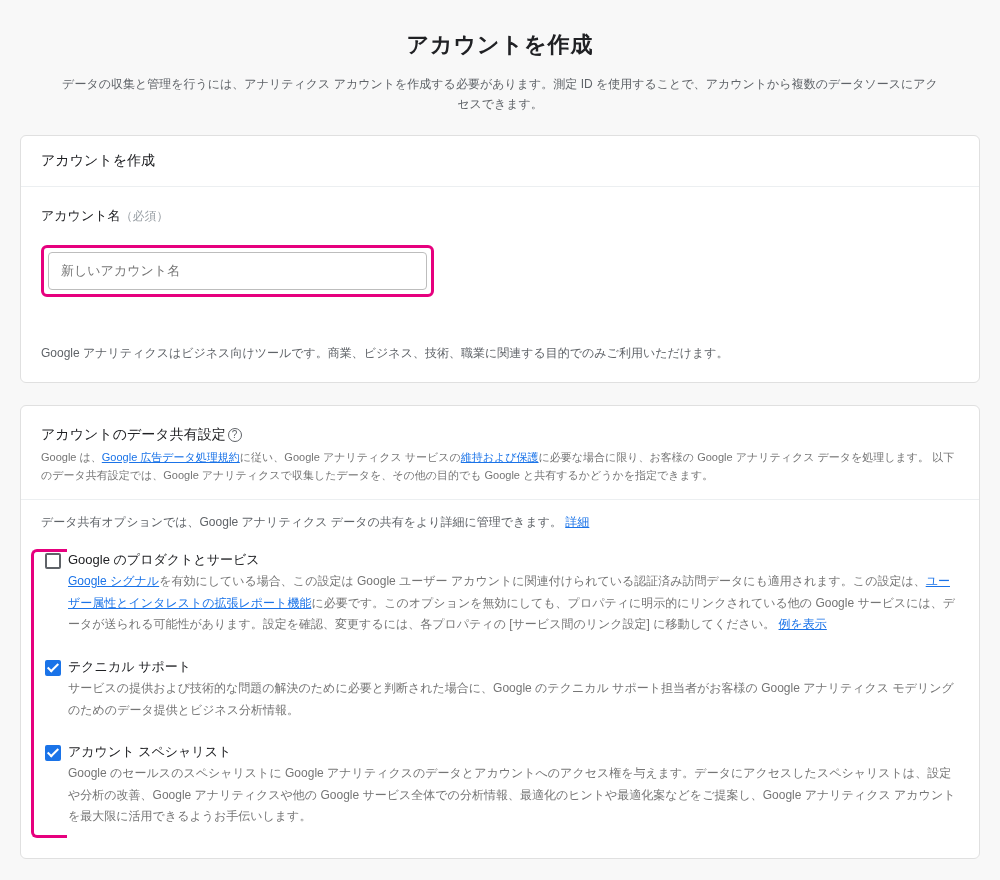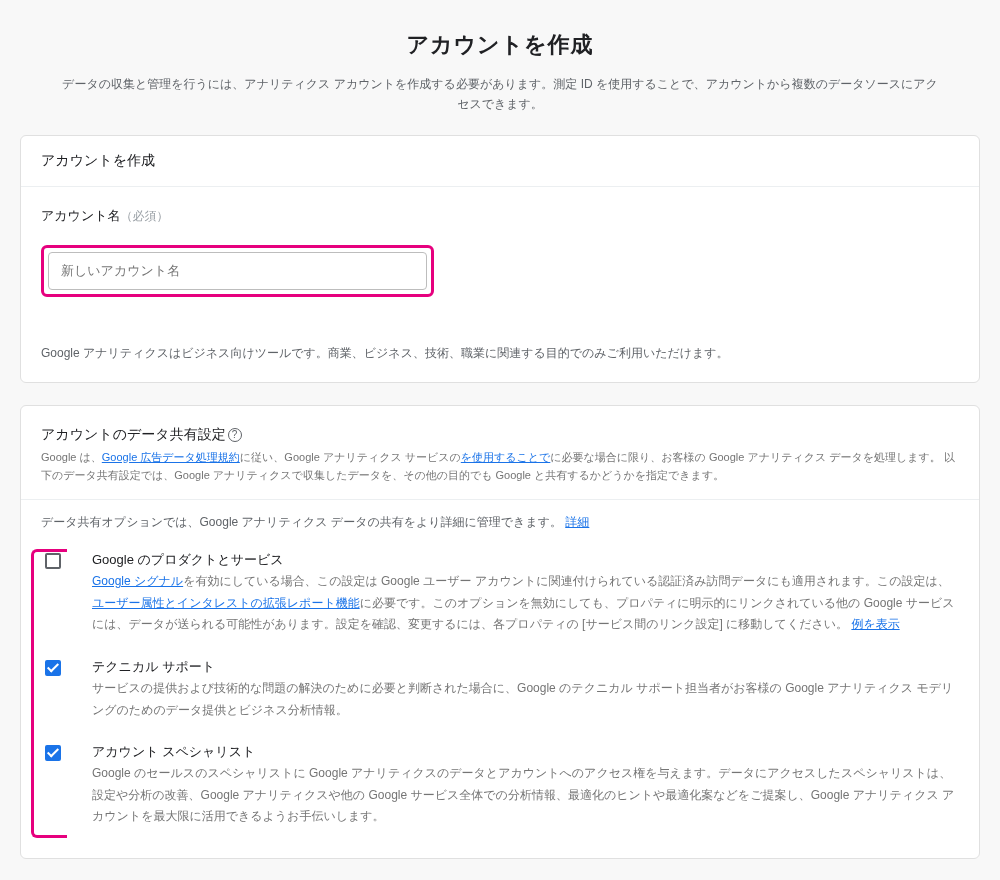--- a/index.html
+++ b/index.html
@@ -130,21 +130,21 @@
     pointer-events: none;
   }
   .options-wrap {
     position: relative;
     padding: 2px 0;
   }
 
   .check-row {
     display: flex;
     align-items: flex-start;
-    gap: 28px;
+    gap: 4px;
     margin-bottom: 22px;
   }
   .check-row:last-child { margin-bottom: 8px; }
   .cb {
     appearance: none;
     width: 16px; height: 16px;
     border: 2px solid #5f6368;
     border-radius: 2px;
     margin-top: 2px;
     flex-shrink: 0;
@@ -199,21 +199,21 @@
   <div class="card-footer-note">Google アナリティクスはビジネス向けツールです。商業、ビジネス、技術、職業に関連する目的でのみご利用いただけます。</div>
 </div>
 
 <div class="card">
   <div class="card-body">
     <div class="share-title-row">
       <span>アカウントのデータ共有設定</span>
       <span class="help-icon">?</span>
     </div>
     <div class="share-intro">
-      <span>Google は、</span><a class="link">Google 広告データ処理規約</a><span>に従い、Google アナリティクス サービスの</span><a class="link">を使用することで</a><span>に必要な場合に限り、お客様の Google アナリティクス データを処理します。  以下のデータ共有設定では、Google アナリティクスで収集したデータを、その他の目的でも Google と共有するかどうかを指定できます。</span>
+      <span>Google は、</span><a class="link">Google 広告データ処理規約</a><span>に従い、Google アナリティクス サービスの</span><a class="link">維持および保護</a><span>に必要な場合に限り、お客様の Google アナリティクス データを処理します。  以下のデータ共有設定では、Google アナリティクスで収集したデータを、その他の目的でも Google と共有するかどうかを指定できます。</span>
     </div>
 
     <div class="divider"></div>
 
     <div class="option-note">
       <span>データ共有オプションでは、Google アナリティクス データの共有をより詳細に管理できます。</span>
       <a class="link">詳細</a>
     </div>
 
     <div class="options-wrap">

